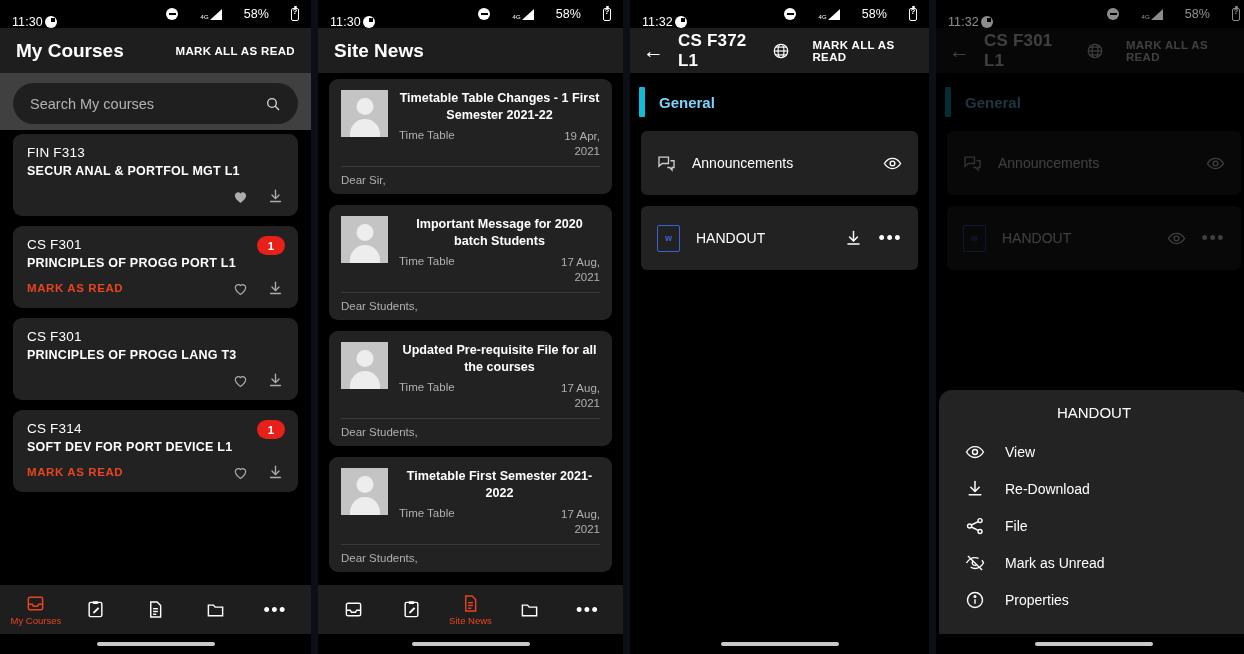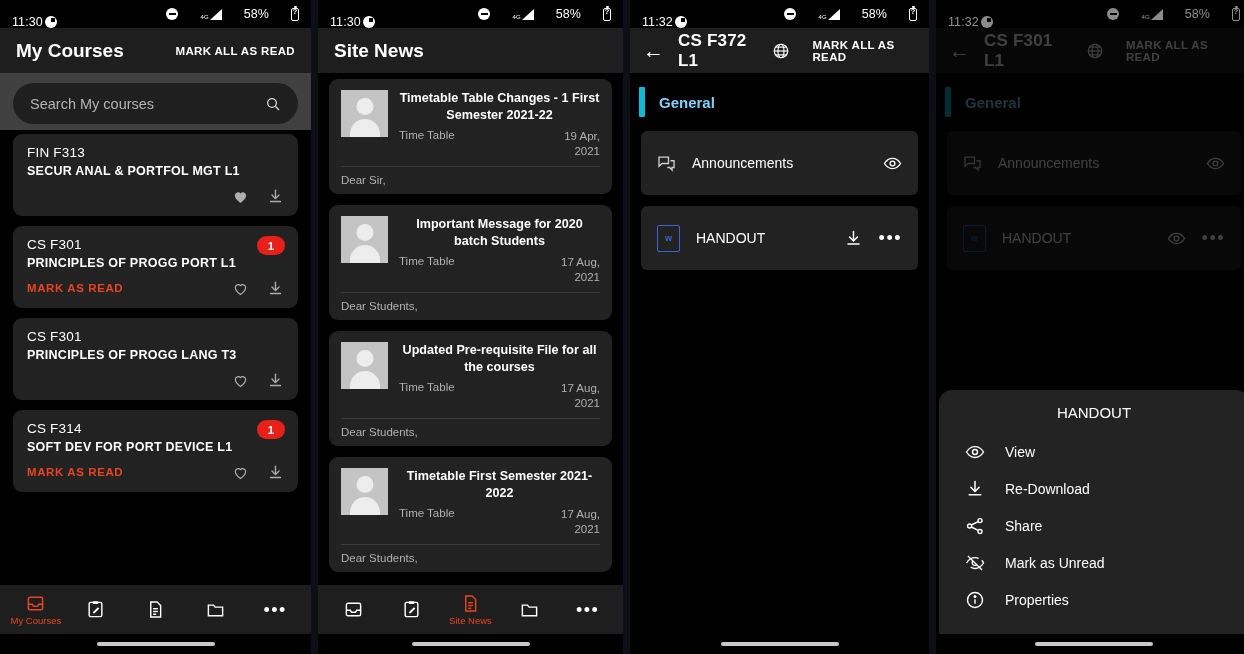--- a/index.html
+++ b/index.html
@@ -691,21 +691,21 @@
       <div class="modal-item">
         <span class="modal-ic">
           <svg viewBox="0 0 24 24" width="20" height="20" fill="none" stroke="#fff" stroke-width="1.7">
               <circle cx="18" cy="5.5" r="2.4"></circle>
               <circle cx="5.5" cy="12" r="2.4"></circle>
               <circle cx="18" cy="18.5" r="2.4"></circle>
               <line x1="7.6" y1="10.8" x2="15.9" y2="6.7"></line>
               <line x1="7.6" y1="13.2" x2="15.9" y2="17.3"></line>
             </svg>
         </span>
-        <span class="modal-item-label">Share</span>
+        <span class="modal-item-label">File</span>
       </div>
 
       <div class="modal-item">
         <span class="modal-ic">
           <svg viewBox="0 0 24 24" width="20" height="20" fill="none" stroke="#fff" stroke-width="1.7">
               <path d="M1.8 12s4-6.5 10.2-6.5c1.6 0 3 .4 4.3 1M20.3 8.6c1.2 1.4 1.9 3.4 1.9 3.4S18.2 18.5 12 18.5c-2 0-3.7-.7-5.2-1.5"></path>
               <path d="M9.6 9.7a3 3 0 0 0 4.2 4.3"></path>
               <line x1="3.5" y1="3.5" x2="20.5" y2="20.5"></line>
             </svg>
         </span>

